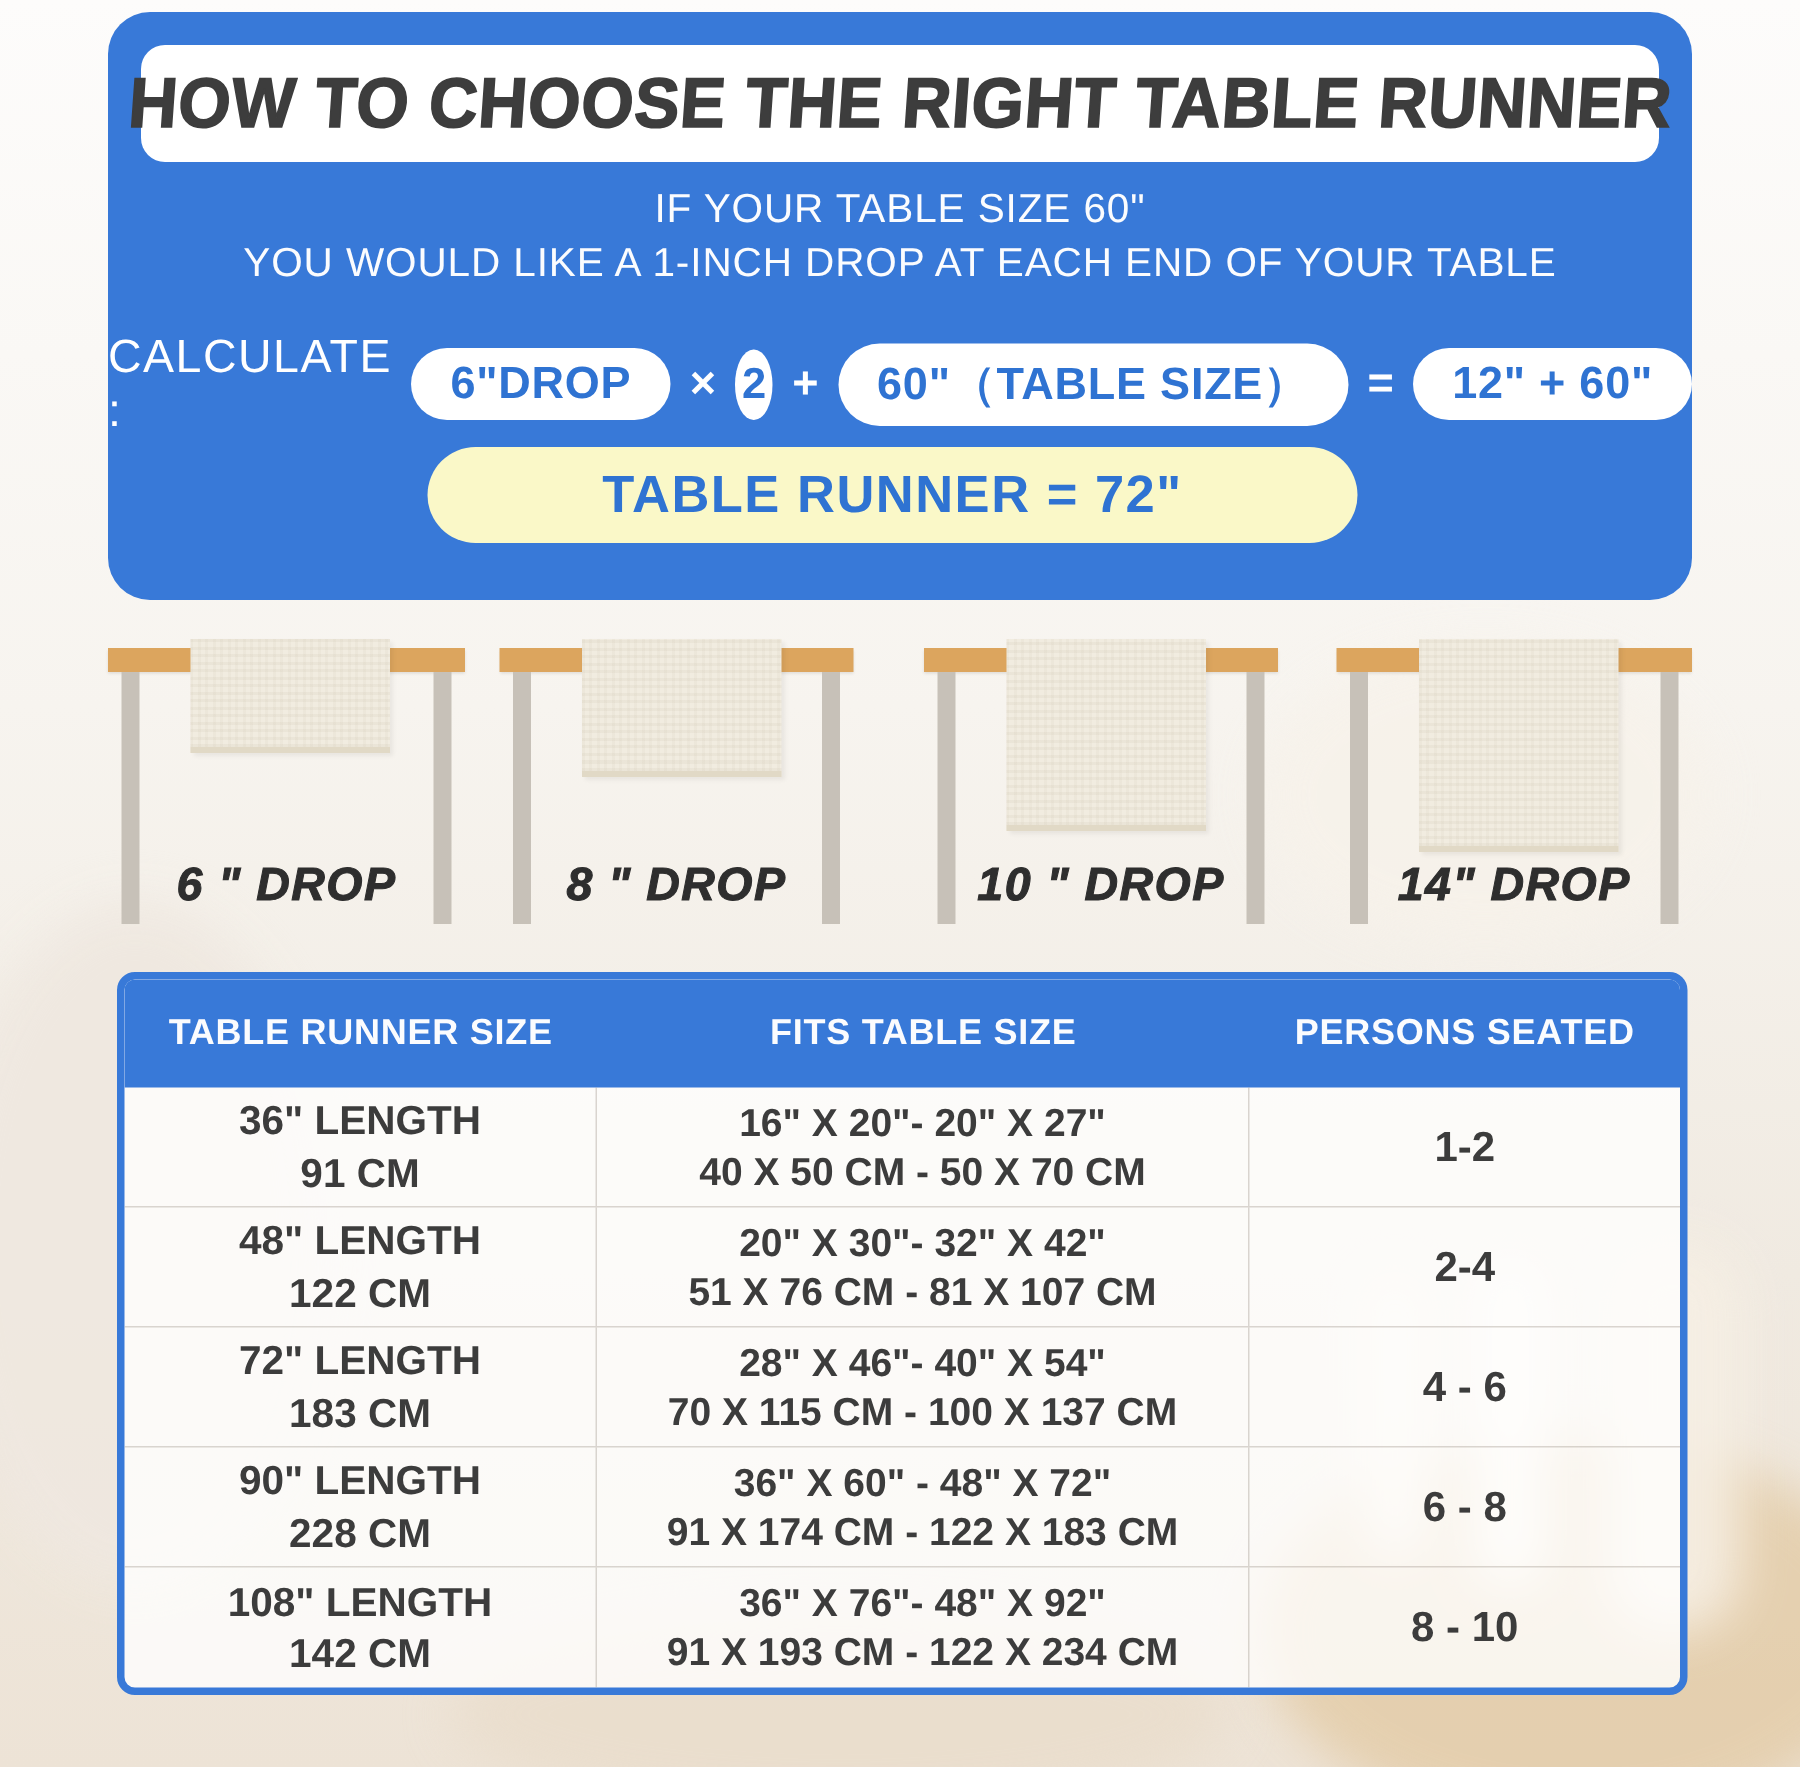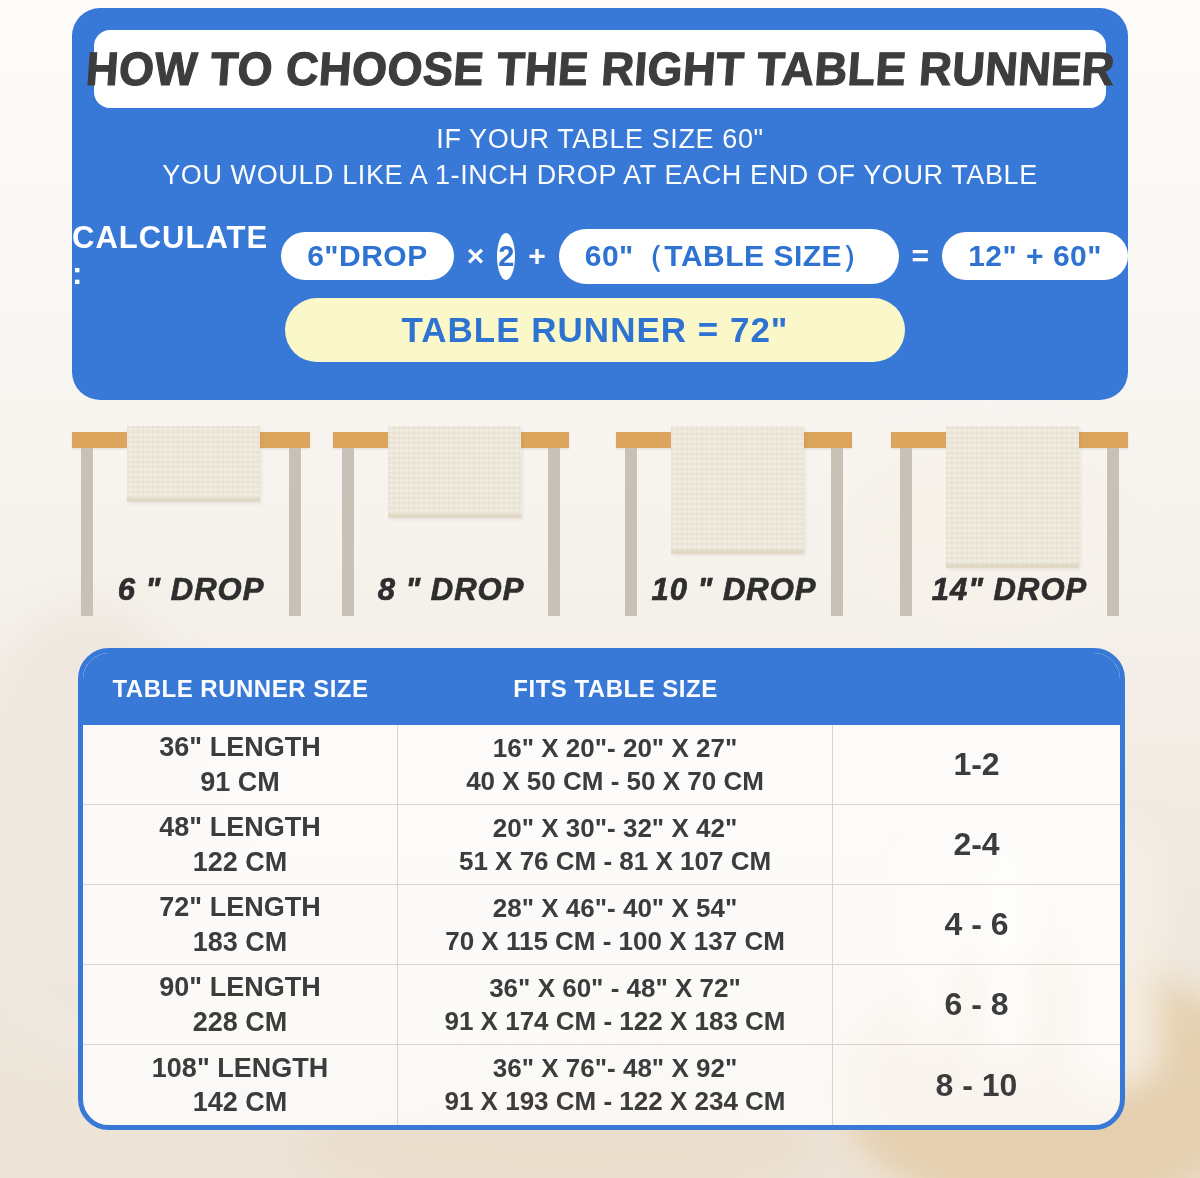--- a/index.html
+++ b/index.html
@@ -36,21 +36,21 @@
   .subtitle{
     position:absolute;left:0;width:100%;text-align:center;color:#FBFCFE;
     font-size:27px;font-weight:500;letter-spacing:.6px;
   }
   .sub1{top:116px;}
   .sub2{top:152px;}
   .calc-row{
     position:absolute;left:0;top:218px;width:100%;height:60px;
     display:flex;align-items:center;justify-content:center;gap:13px;
   }
-  .calc-label{color:#ffffff;font-size:31px;font-weight:bold;letter-spacing:1px;}
+  .calc-label{color:#ffffff;font-size:31px;font-weight:normal;letter-spacing:1px;}
   .pill{
     background:#ffffff;border-radius:32px;padding:7px 26px;
     color:#2F73D2;font-size:30px;font-weight:bold;letter-spacing:.5px;white-space:nowrap;
   }
   .op{color:#ffffff;font-size:30px;font-weight:bold;}
   .circle{
     background:#ffffff;border-radius:50%;width:47px;height:47px;
     display:flex;align-items:center;justify-content:center;
     color:#2F73D2;font-size:29px;font-weight:bold;
   }
@@ -86,42 +86,42 @@
   .r4{height:142px;}
   .drop-label{
     position:absolute;left:0;width:100%;top:144px;text-align:center;z-index:3;
     font-size:31px;font-weight:bold;font-style:italic;color:#2E2E2E;
     -webkit-text-stroke:.7px #2E2E2E;letter-spacing:1px;white-space:nowrap;
   }
 
   
   .size-table{
     position:absolute;left:78px;top:648px;width:1047px;height:482px;
-    border:5px solid #3879D8;border-radius:31px;overflow:hidden;
+    border:5px solid #3879D8;border-radius:12px;overflow:hidden;
     background:rgba(255,255,255,.78);
   }
   .st-header{
     height:72px;background:#3879D8;
     display:grid;grid-template-columns:315px 435px 1fr;align-items:center;
   }
   .st-header .hcell{
     text-align:center;color:#FBFCFE;font-size:24px;font-weight:bold;letter-spacing:.5px;
   }
   .st-row{
     height:80px;display:grid;grid-template-columns:315px 435px 1fr;align-items:center;
     border-bottom:1px solid rgba(160,150,140,.38);
   }
   .st-row:last-child{border-bottom:none;}
   .cell{
     text-align:center;color:#3C3C3C;font-weight:bold;line-height:1.26;
     font-size:27px;height:100%;display:flex;flex-direction:column;justify-content:center;
   }
   .cell.c1{border-right:1px solid rgba(160,150,140,.38);}
   .cell.c2{border-right:1px solid rgba(160,150,140,.38);font-size:26px;}
-  .cell.c3{font-size:32px;}
+  .cell.c3{font-size:28px;}
 
   .footer-note{
     position:absolute;left:0;top:1136px;width:100%;text-align:center;
     font-size:23px;font-weight:bold;color:#2E2C2A;letter-spacing:.2px;
   }
 </style>
 </head>
 <body>
 
 <div class="canvas">
@@ -181,20 +181,21 @@
     <div class="tabletop"></div>
     <div class="leg leg-l"></div>
     <div class="leg leg-r"></div>
     <div class="drop-label">14" DROP</div>
   </div>
 
   <div class="size-table">
     <div class="st-header">
       <div class="hcell">TABLE RUNNER SIZE</div>
       <div class="hcell">FITS TABLE SIZE</div>
+      <div class="hcell">PERSONS SEATED</div>
     </div>
 
     <div class="st-row">
       <div class="cell c1">
         <span>36" LENGTH</span>
         <span>91 CM</span>
       </div>
       <div class="cell c2">
         <span>16" X 20"- 20" X 27"</span>
         <span>40 X 50 CM - 50 X 70 CM</span>

